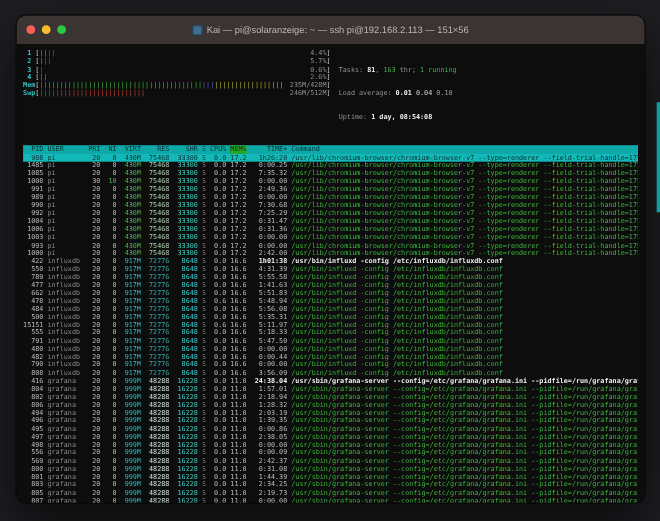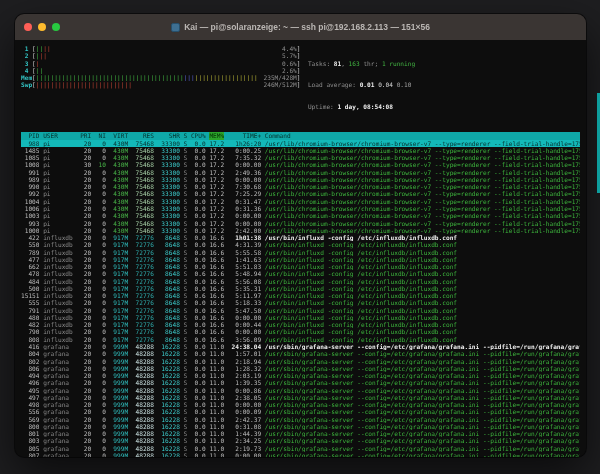--- a/index.html
+++ b/index.html
@@ -9,21 +9,21 @@
           background:var(--term-bg);overflow:hidden;
           box-shadow:0 18px 45px rgba(0,0,0,.65),0 0 0 1px rgba(0,0,0,.55);}
   .titlebar{height:26px;background:var(--titlebar);position:relative;display:flex;align-items:center;
             border-bottom:1px solid #161210;}
   .lights{display:flex;gap:6px;margin-left:9px;z-index:2;}
   .light{width:8px;height:8px;border-radius:50%;display:inline-block;}
   .light.red{background:var(--light-red);}
   .light.yellow{background:var(--light-yellow);}
   .light.green{background:var(--light-green);}
   .title{position:absolute;left:0;right:0;top:0;bottom:0;display:flex;align-items:center;justify-content:center;
-         gap:4px;font-family:"Liberation Sans",sans-serif;font-size:8.5px;color:#bab6b3;pointer-events:none;font-weight:bold;}
+         gap:4px;font-family:"Liberation Sans",sans-serif;font-size:8.5px;color:#bab6b3;pointer-events:none;}
   .doc-icon{width:9px;height:9px;border-radius:2px;background:#3e6f91;border:1px solid #27506c;box-sizing:border-box;}
 
   .term{position:absolute;top:26px;left:0;right:0;bottom:0;background:var(--term-bg);
         padding:5px 6px;font-size:6.15px;line-height:7.28px;color:#c8c8c8;overflow:hidden;}
   .term span,.term div{white-space:pre;}
 
   
   .top{display:flex;}
   .meters{width:50%;}
   .meter{display:flex;height:7.28px;}

